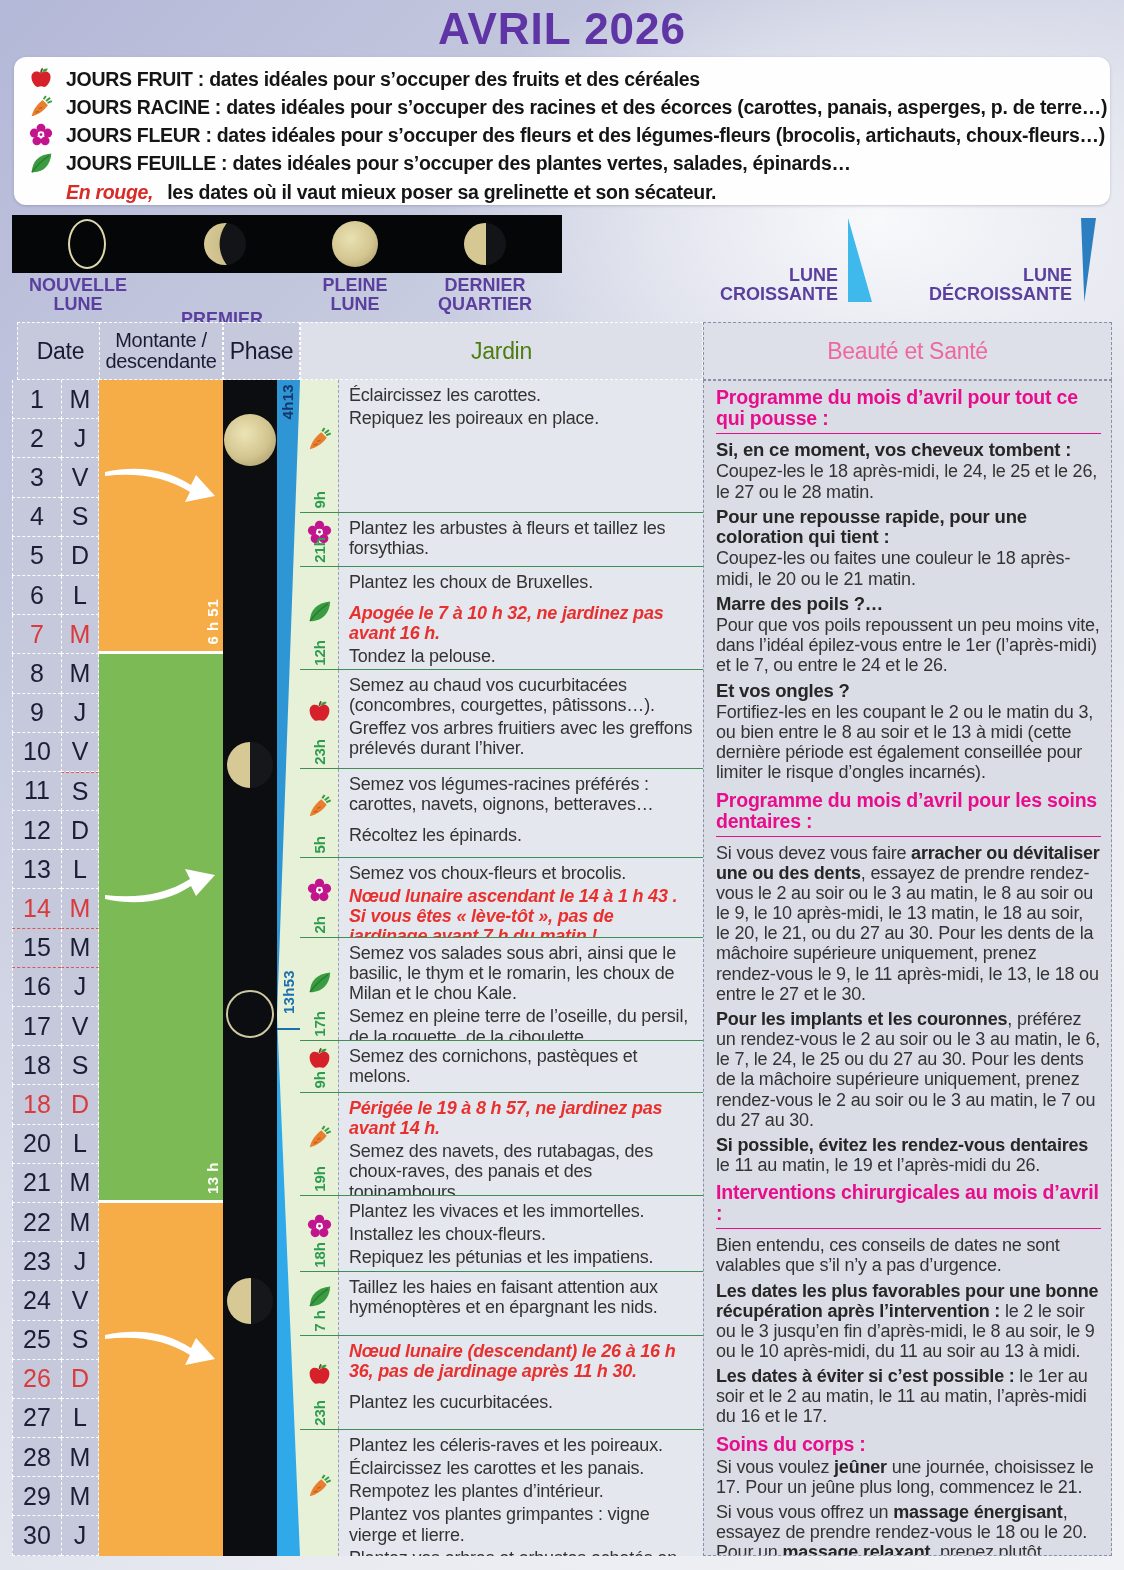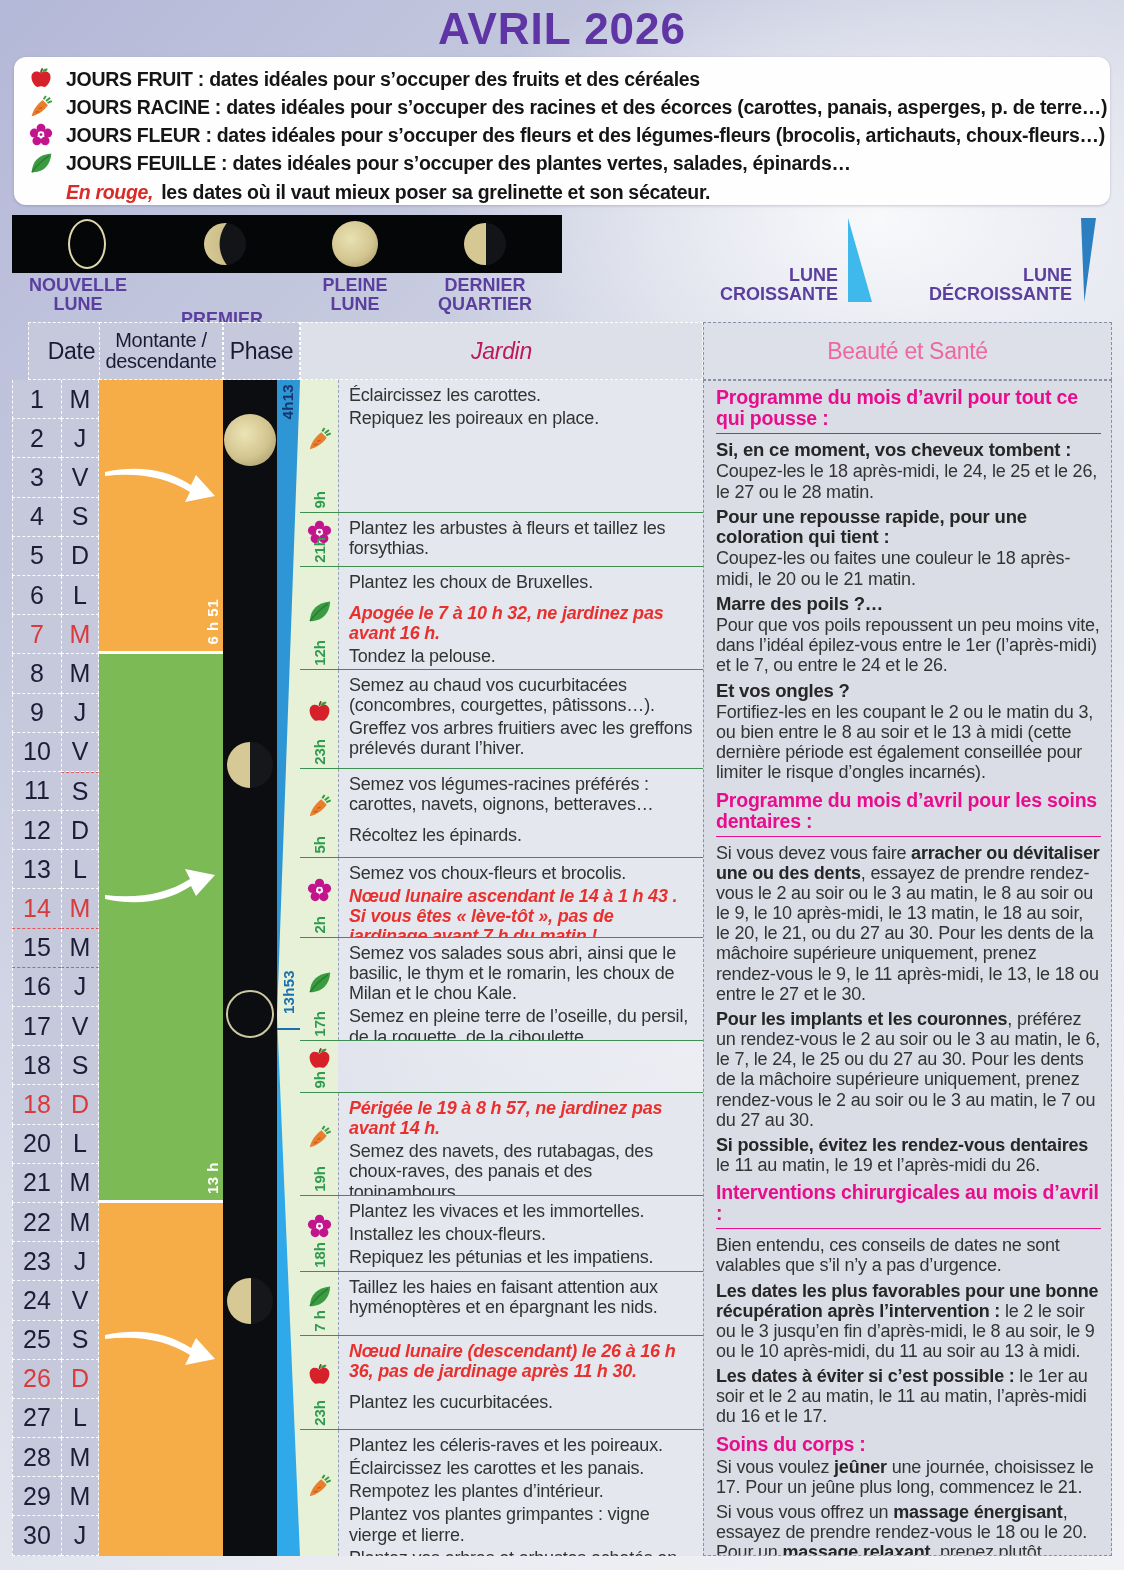--- a/index.html
+++ b/index.html
@@ -12,21 +12,21 @@
 
   
   .title{position:absolute;top:4px;left:0;width:100%;text-align:center;
     font-size:44px;font-weight:800;color:#5f35a5;letter-spacing:1px;}
   .legend{position:absolute;left:14px;top:57px;width:1096px;height:148px;background:#fefefe;
     border-radius:12px;box-shadow:0 1px 3px rgba(60,60,90,.25);padding:8px 0 0 0;box-sizing:border-box;}
   .legend-row{display:flex;align-items:center;height:28px;padding-left:14px;}
   .legend-row .licon{width:26px;height:26px;flex:0 0 26px;margin-right:12px;display:flex;align-items:center;justify-content:center;}
   .legend-row .ltext{font-size:19.5px;font-weight:700;color:#151515;white-space:nowrap;letter-spacing:-0.3px;}
   .legend-note{padding-left:52px;height:30px;display:flex;align-items:center;font-size:19.5px;font-weight:700;letter-spacing:-0.3px;}
-  .legend-note .red{color:#d92b27;font-style:italic;margin-right:8px;}
+  .legend-note .red{color:#d92b27;font-style:italic;margin-right:14px;}
   .legend-note .rest{color:#151515;}
 
   
   .banner-bar{position:absolute;left:12px;top:215px;width:550px;height:58px;background:#050607;}
   .bmoon{position:absolute;top:50%;transform:translateY(-50%);}
   .m-new{width:34px;height:46px;border:2px solid #ded8ad;border-radius:50%;background:transparent;}
   .m-crescent{width:42px;height:42px;border-radius:50%;
     background:radial-gradient(circle at 118% 50%,#131417 62%,#cdbf8a 64%,#d9cd9a 100%);}
   .m-full{width:46px;height:46px;border-radius:50%;
     background:radial-gradient(circle at 40% 38%,#e9e1b2,#d3c691 55%,#a99a69 95%);}
@@ -39,21 +39,21 @@
   .wedge-waxing{left:848px;width:24px;background:#3fb9ec;clip-path:polygon(0 0,100% 100%,0 100%);}
   .wedge-waning{left:1081px;width:15px;background:#2b7ec0;clip-path:polygon(0 0,100% 0,22% 100%);}
 
   
   .hcell{position:absolute;top:322px;height:58px;box-sizing:border-box;
     background:#c6c8dc;border:1px dashed rgba(255,255,255,.95);
     display:flex;align-items:center;justify-content:center;flex-direction:column;
     color:#1b1b33;font-size:23px;letter-spacing:-0.3px;}
   .hcell.light{background:#dde0e9;}
   .h-two{font-size:20px;line-height:1.05;text-align:left;}
-  .h-jardin{color:#be185d;font-style:italic;}
+  .h-jardin{color:#4d7c0f;}
   .h-beaute{color:#ef66a1;}
 
   
   .datecol{position:absolute;left:12px;top:380px;width:87px;height:1176px;}
   .drow{display:flex;height:39.2px;box-sizing:border-box;}
   .dcell{box-sizing:border-box;background:#c6c8dc;border:1px dashed rgba(255,255,255,.95);border-top:none;
     display:flex;align-items:center;justify-content:center;font-size:25px;color:#1d1d38;}
   .dcell.num{width:49px;border-right:none;}
   .dcell.let{width:38px;}
   .drow.red .dcell{color:#d93a3b;}
@@ -206,21 +206,21 @@
     <div>CROISSANTE</div>
   </div>
   <div class="wedge wedge-waxing"></div>
 
   <div class="side-label" style="left:905px;width:167px;">
     <div>LUNE</div>
     <div>DÉCROISSANTE</div>
   </div>
   <div class="wedge wedge-waning"></div>
 
-  <div class="hcell" style="left:28px;width:87px;">Date</div>
+  <div class="hcell" style="left:17px;width:87px;">Date</div>
   <div class="hcell" style="left:99px;width:124px;">
     <div class="h-two">Montante /</div>
     <div class="h-two">descendante</div>
   </div>
   <div class="hcell" style="left:223px;width:77px;">Phase</div>
   <div class="hcell light h-jardin" style="left:300px;width:403px;">Jardin</div>
   <div class="hcell light h-beaute" style="left:703px;width:409px;">Beauté et Santé</div>
   <div class="hdr-beaute-border"></div>
 
   <div class="datecol" id="datecol">
@@ -489,20 +489,23 @@
         </div>
       </div>
       <div class="jsec" style="height: 52px;">
         <div class="jgutter">
           <span class="gicon"><svg viewBox="0 0 24 24" width="100%" height="100%">
               <path d="M12 7 C9 3.6 3.2 5 3.2 10.2 c0 4.8 3.8 9.2 5.8 9.2 c1 0 2-.6 3-.6 s2 .6 3 .6 c2 0 5.8-4.4 5.8-9.2 C20.8 5 15 3.6 12 7 Z" fill="#d6202a"></path>
               <path d="M12 6.5 C12 4.5 12.5 3.2 13.5 2.2" stroke="#6b4b2a" stroke-width="1.6" fill="none"></path>
               <path d="M13 5 C14 2.8 16.4 2 18.2 2.6 C17.8 4.8 15.6 6 13 5 Z" fill="#3a9c40"></path>
             </svg></span>
           <span class="jtime">9h</span>
+        </div>
+        <div class="jtext">
+          <p class="jar-item">Semez des cornichons, pastèques et melons.</p>
         </div>
       </div>
       <div class="jsec" style="height: 103px;">
         <div class="jgutter">
           <span class="gicon"><svg viewBox="0 0 24 24" width="100%" height="100%">
               <path d="M3.4 20.6 C4.6 15 8.2 9.6 13.6 5.6 L18.4 10.4 C14.4 15.8 9 19.4 3.4 20.6 Z" fill="#e87e2e"></path>
               <path d="M7 17 l3-1 M10 13.6 l3-1" stroke="#c45f17" stroke-width="1.2" fill="none"></path>
               <path d="M14.5 4.8 L16.5 1.8 M16.6 6.4 L20.4 3.6 M18 8.2 L22 6.6" stroke="#3a9c40" stroke-width="1.8" fill="none"></path>
             </svg></span>
           <span class="jtime">19h</span>

